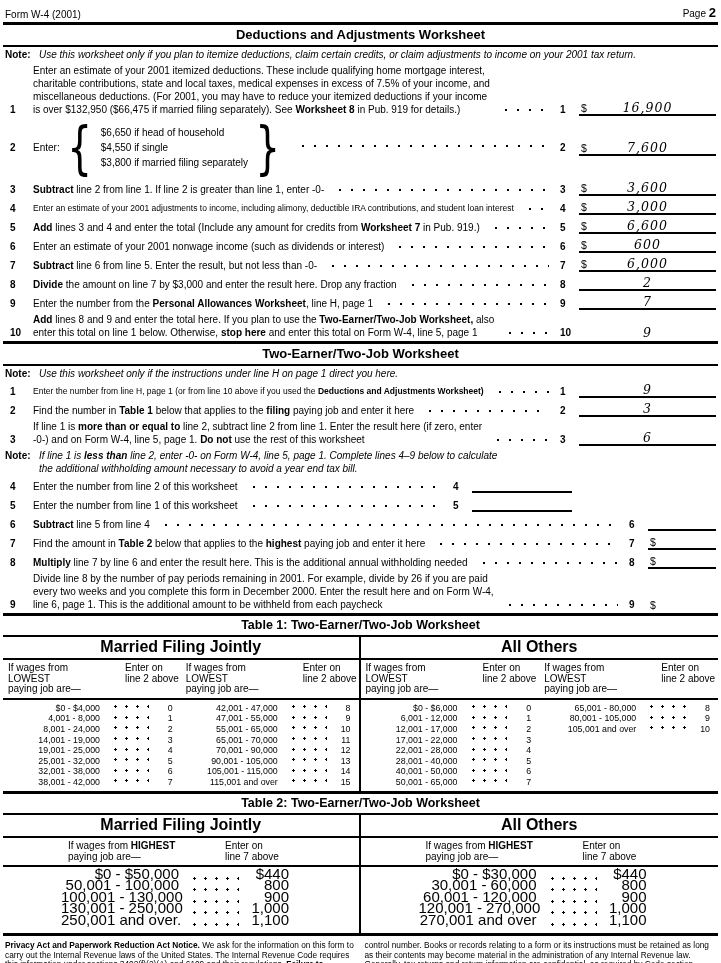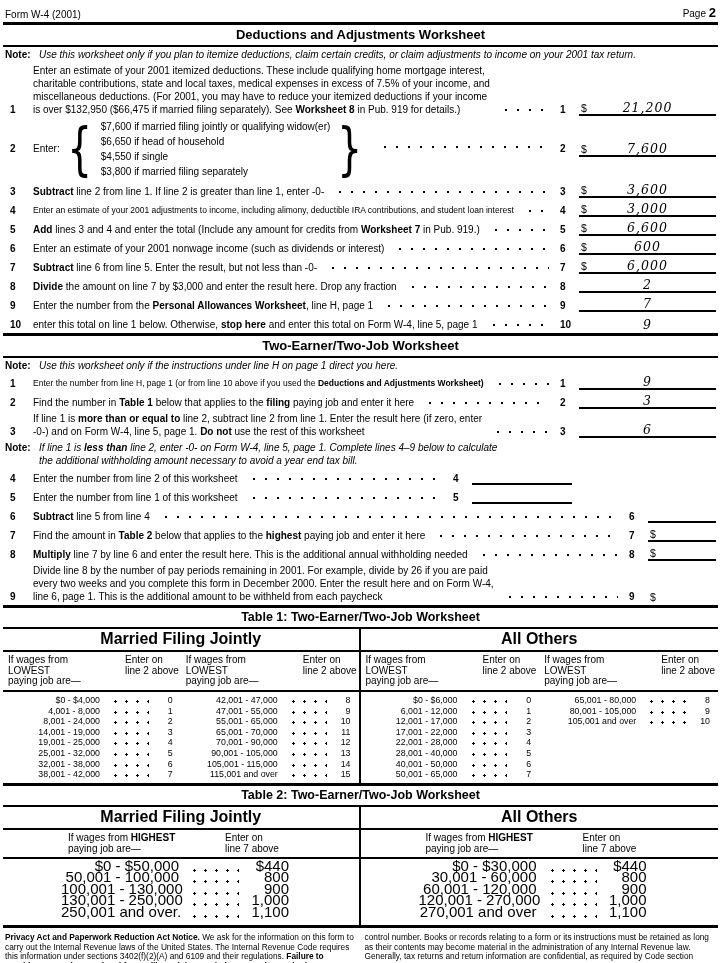--- a/index.html
+++ b/index.html
@@ -54,21 +54,21 @@
   .half.first { border-right: 2px solid #000; }
   .half-title { text-align:center; font-weight:bold; font-size:16px; padding: 1px 0 2px 0; border-bottom: 2px solid #000; }
   .cheads { display:flex; border-bottom: 2px solid #000; padding: 3px 0 3px 0; font-size: 10px; line-height: 10.5px; }
   .chead { display:flex; width: 50%; }
   .chead.wide { width: 100%; padding-left: 60px; }
   .chw { width: 108px; padding-left: 5px; }
   .chead.wide .chw { width: 148px; }
   .che { padding-left: 14px; }
   .tgroups { display:flex; padding: 3px 0 4px 0; }
   .tgroup { width: 50%; }
-  .trow { display:flex; align-items:flex-end; height: 10.6px; font-size: 8.8px; }
+  .trow { display:flex; align-items:center; height: 10.6px; font-size: 8.8px; }
   .trange { flex:none; width: 97px; text-align:right; white-space:nowrap; }
   .trow .dots { margin: 0 6px 2px 8px; height: 3px; background-size: 11px 3px; }
   .tval { flex:none; width: 26px; text-align:right; padding-right: 8px; }
 
   .t2rows { padding: 3px 0 5px 0; }
   .t2row { display:flex; align-items:flex-end; height: 11.5px; font-size: 15px; padding-left: 58px; }
   .t2range { flex:none; width: 118px; text-align:right; white-space:nowrap; }
   .t2row .dots { flex:none; width: 52px; margin: 0 6px 2px 8px; height: 3px; background-size: 11px 3px; }
   .t2val { flex:none; width: 44px; text-align:right; }
 
@@ -101,29 +101,28 @@
         <div class="ltext">
           <div class="tl"><span>Enter an estimate of your 2001 itemized deductions. These include qualifying home mortgage interest,</span></div>
           <div class="tl"><span>charitable contributions, state and local taxes, medical expenses in excess of 7.5% of your income, and</span></div>
           <div class="tl"><span>miscellaneous deductions. (For 2001, you may have to reduce your itemized deductions if your income</span></div>
           <div class="tl"><span>is over $132,950 ($66,475 if married filing separately). See </span><span class="b">Worksheet 8</span><span> in Pub. 919 for details.)</span></div>
         </div>
         <div class="dots"></div>
         <div class="enum">1</div>
         <div class="entry">
           <span class="dollar">$</span>
-          <span class="val">21,200</span>
+          <span class="val">16,900</span>
         </div>
       </div>
       <div class="wline center">
         <div class="lnum">2</div>
         <div class="ltext-label">Enter:</div>
         <div class="brace">{</div>
         <div class="opts">
-          <div>$7,600 if married filing jointly or qualifying widow(er)</div>
           <div>$6,650 if head of household</div>
           <div>$4,550 if single</div>
           <div>$3,800 if married filing separately</div>
         </div>
         <div class="brace">}</div>
         <div class="dots"></div>
         <div class="enum">2</div>
         <div class="entry">
           <span class="dollar">$</span>
           <span class="val">7,600</span>
@@ -207,20 +206,21 @@
         </div>
         <div class="dots"></div>
         <div class="enum">9</div>
         <div class="entry">
           <span class="val">7</span>
         </div>
       </div>
       <div class="wline">
         <div class="lnum">10</div>
         <div class="ltext">
+          <div class="tl"><span class="b">Add</span><span> lines 8 and 9 and enter the total here. If you plan to use the </span><span class="b">Two-Earner/Two-Job Worksheet,</span><span> also</span></div>
           <div class="tl"><span>enter this total on line 1 below. Otherwise, </span><span class="b">stop here</span><span> and enter this total on Form W-4, line 5, page 1</span></div>
         </div>
         <div class="dots"></div>
         <div class="enum">10</div>
         <div class="entry noline">
           <span class="val">9</span>
         </div>
       </div>
     </div>
 

